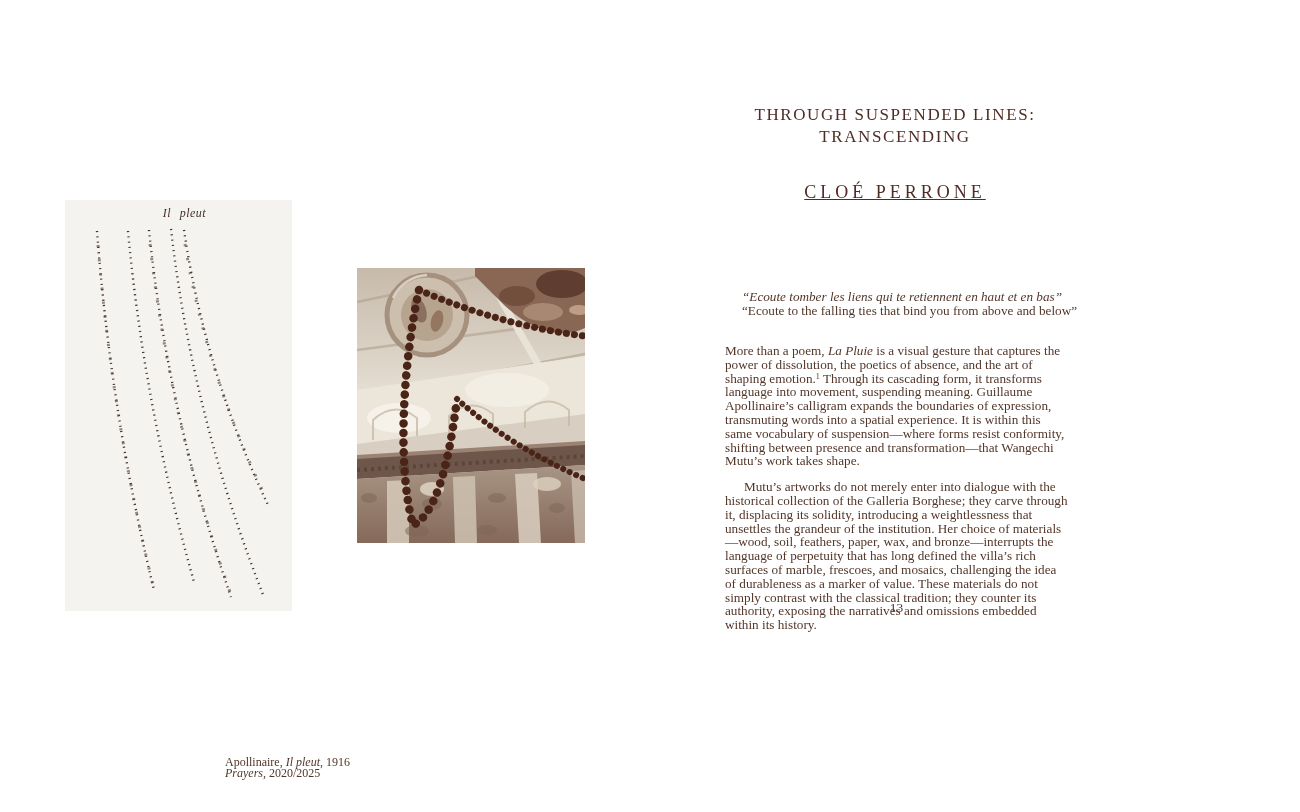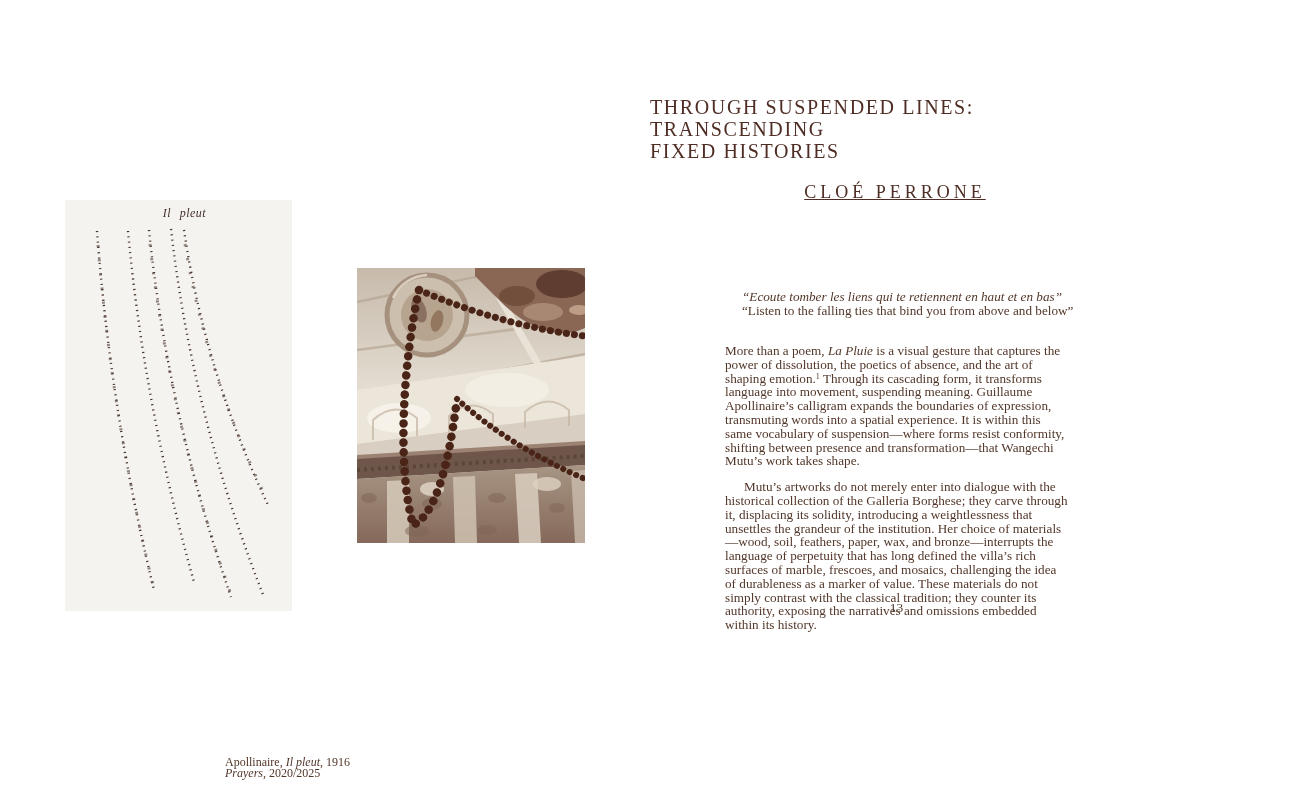--- a/index.html
+++ b/index.html
@@ -32,24 +32,24 @@
     color:var(--plate-ink);
   }
   .calligram svg{position:absolute;left:0;top:0;}
   
   .photo{
     position:absolute;left:357px;top:268px;width:228px;height:275px;
     overflow:hidden;
   }
   
   .title-block{
-    position:absolute;left:650px;top:96px;width:490px;
-    text-align:left;
+    position:absolute;left:650px;top:104px;width:490px;
+    text-align:center;
     color:var(--heading-ink);
-    font-size:20px;line-height:22px;letter-spacing:1.6px;
+    font-size:17px;line-height:22px;letter-spacing:1.6px;
   }
   .author{
     position:absolute;left:650px;top:182px;width:490px;
     text-align:center;
     color:var(--heading-ink);
     font-size:18px;letter-spacing:4px;text-decoration:underline;
   }
   .epigraph{
     position:absolute;left:742px;top:290px;
     font-size:13.2px;line-height:13.6px;
@@ -168,28 +168,27 @@
       <path d="M62,22 Q146,58 228,68" stroke-width="7" stroke-dasharray="0.1 8"></path>
       <path d="M62,22 C47,90 39,195 56,257 Q86,244 100,131" stroke-width="8.5" stroke-dasharray="0.1 9.5"></path>
       <path d="M100,131 Q152,178 228,211" stroke-width="6" stroke-dasharray="0.1 7"></path>
     </g>
   </svg>
 </div>
 
 <div class="title-block">
   <div>THROUGH SUSPENDED LINES:</div>
   <div>TRANSCENDING</div>
-  <div>FIXED HISTORIES</div>
 </div>
 
 <div class="author">CLOÉ PERRONE</div>
 
 <div class="epigraph">
   <div class="fr">“Ecoute tomber les liens qui te retiennent en haut et en bas”</div>
-  <div>“Listen to the falling ties that bind you from above and below”</div>
+  <div>“Ecoute to the falling ties that bind you from above and below”</div>
 </div>
 
 <div class="body-text">
   <p><span>More than a poem, </span><span class="work">La Pluie</span><span> is a visual gesture that captures the power of dissolution, the poetics of absence, and the art of shaping emotion.</span><sup>1</sup><span> Through its cascading form, it transforms language into movement, suspending meaning. Guillaume Apollinaire’s calligram expands the boundaries of expression, transmuting words into a spatial experience. It is within this same vocabulary of suspension—where forms resist conformity, shifting between presence and transformation—that Wangechi Mutu’s work takes shape.</span></p>
   <p class="indent">Mutu’s artworks do not merely enter into dialogue with the historical collection of the Galleria Borghese; they carve through it, displacing its solidity, introducing a weightlessness that unsettles the grandeur of the institution. Her choice of materials—wood, soil, feathers, paper, wax, and bronze—interrupts the language of perpetuity that has long defined the villa’s rich surfaces of marble, frescoes, and mosaics, challenging the idea of durableness as a marker of value. These materials do not simply contrast with the classical tradition; they counter its authority, exposing the narratives and omissions embedded within its history.</p>
 </div>
 
 <div class="page-number">13</div>
 
 <div class="caption">

